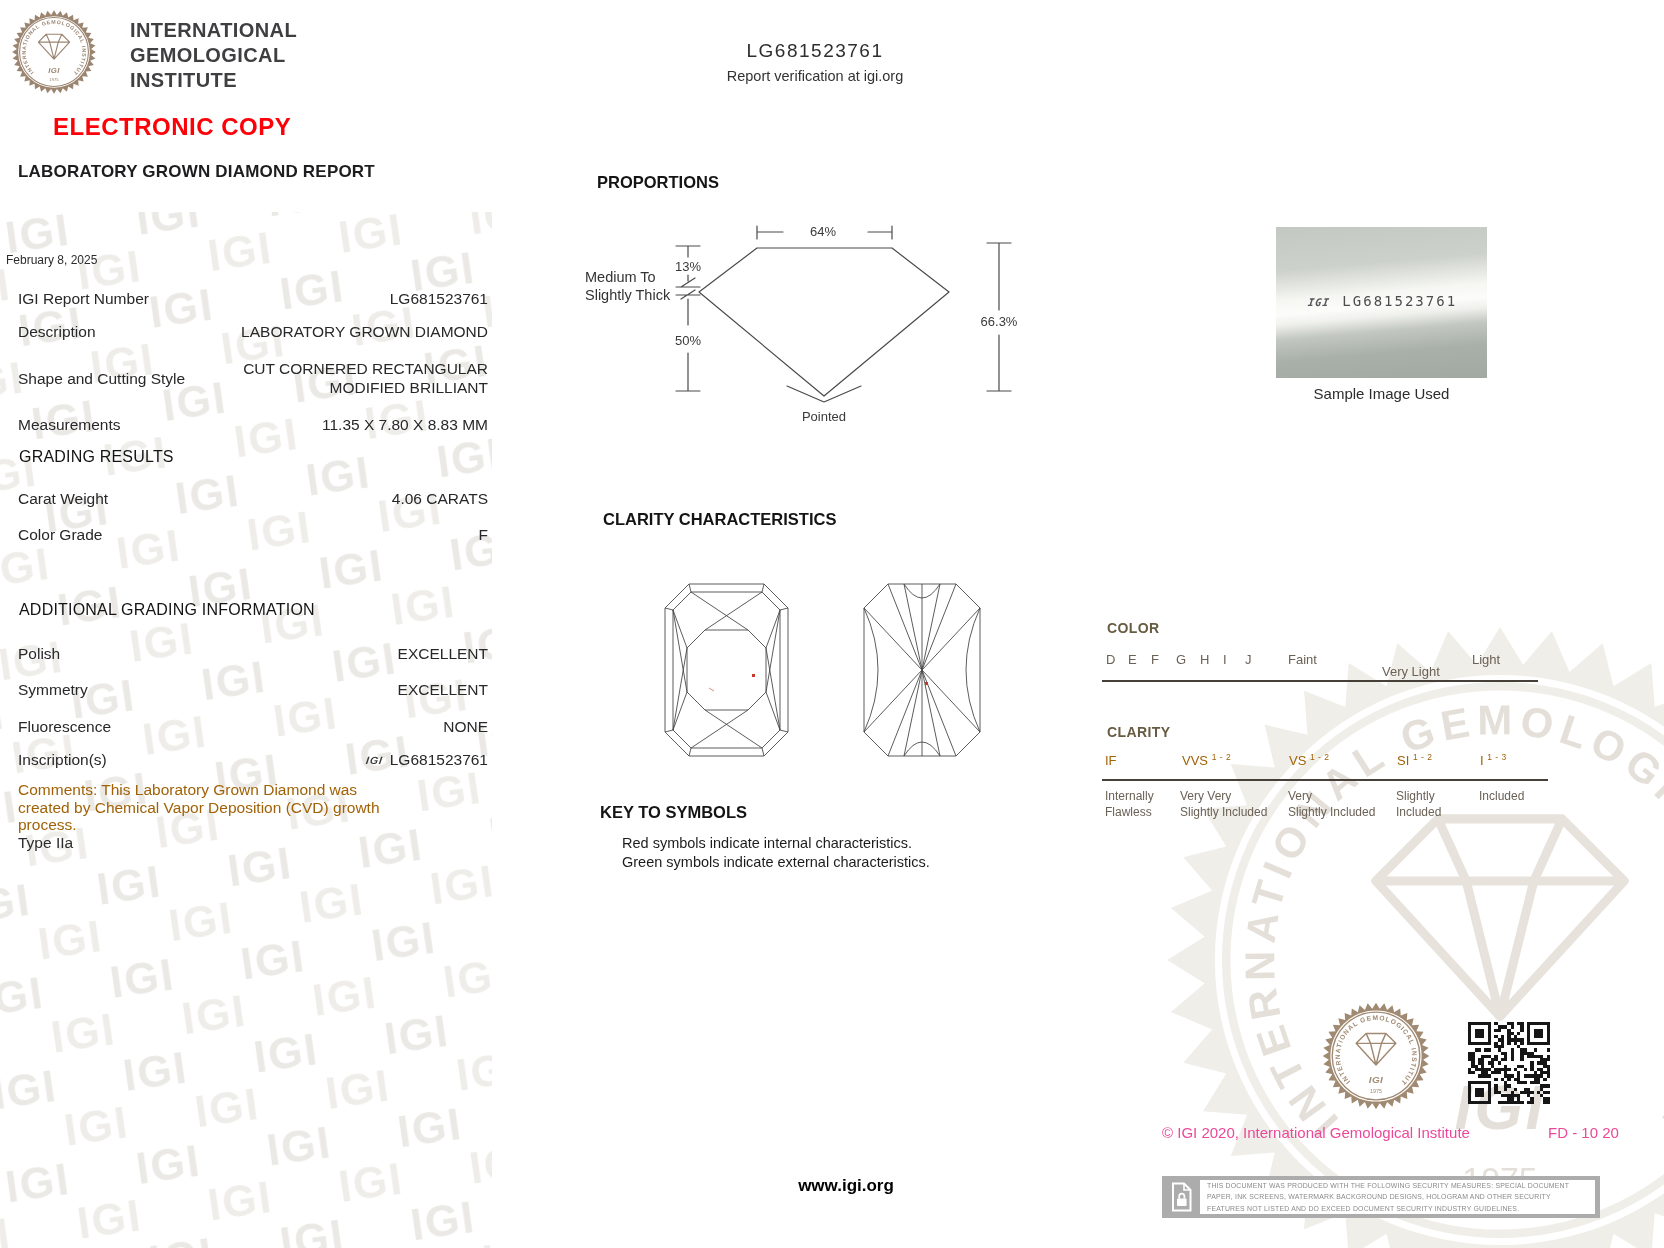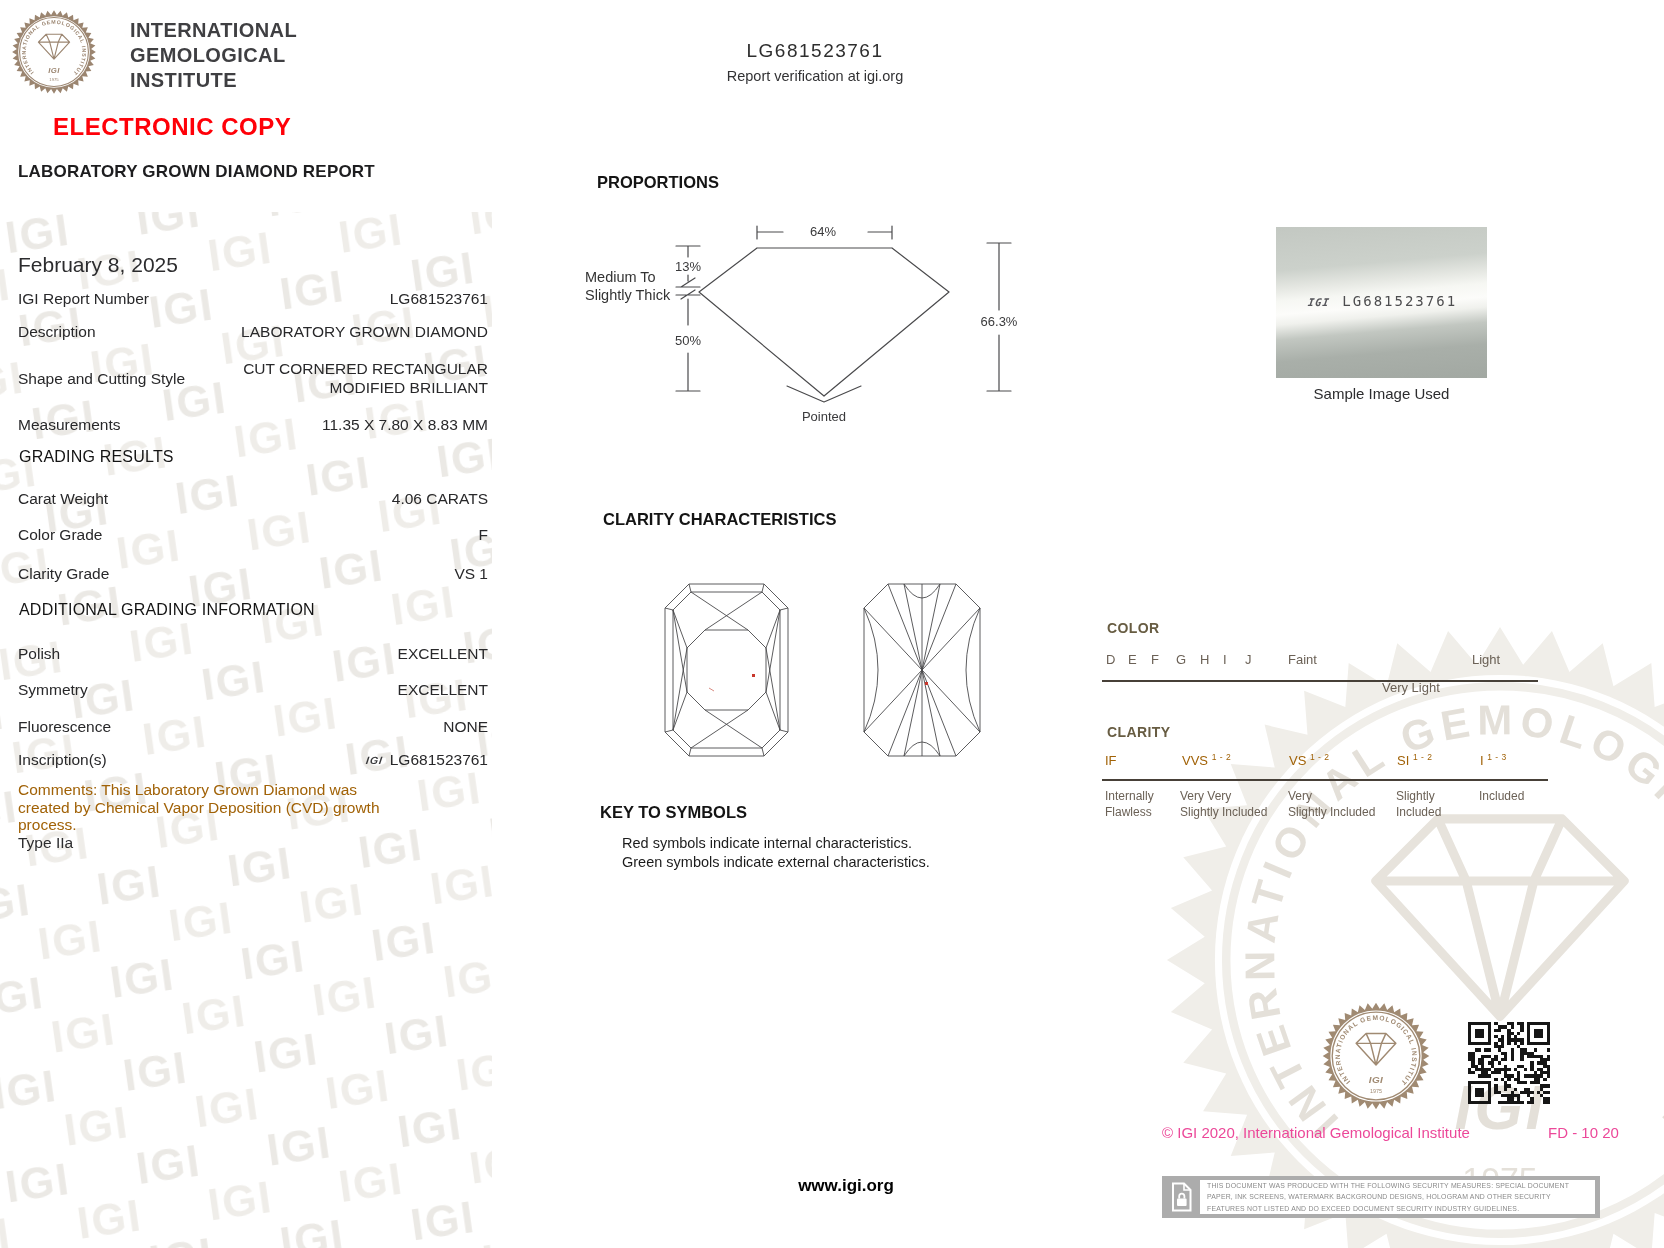--- a/index.html
+++ b/index.html
@@ -96,21 +96,21 @@
 
   <div class="abs z1 ecopy" style="left:53px;top:113px">ELECTRONIC COPY</div>
 
   <div class="abs z1 rpt-title" style="left:18px;top:162px">LABORATORY GROWN DIAMOND REPORT</div>
 
   <div class="abs z1 top-center" style="left:620px;top:40px">
     <div class="top-num">LG681523761</div>
     <div class="top-verif">Report verification at igi.org</div>
   </div>
 
-  <div class="abs z1" style="left:18px;top:253px;font-size:21px">February 8, 2025</div>
+  <div class="abs z1" style="left:6px;top:253px;font-size:12px">February 8, 2025</div>
 
   <div class="frow z1" style="top:290px">
     <span class="flabel">IGI Report Number</span>
     <span class="fvalue">LG681523761</span>
   </div>
   <div class="frow z1" style="top:323px">
     <span class="flabel">Description</span>
     <span class="fvalue">LABORATORY GROWN DIAMOND</span>
   </div>
   <div class="frow z1" style="top:360px">
@@ -124,24 +124,20 @@
 
   <div class="abs z1 sect-head" style="left:19px;top:448px">GRADING RESULTS</div>
 
   <div class="frow z1" style="top:490px">
     <span class="flabel">Carat Weight</span>
     <span class="fvalue">4.06 CARATS</span>
   </div>
   <div class="frow z1" style="top:526px">
     <span class="flabel">Color Grade</span>
     <span class="fvalue">F</span>
-  </div>
-  <div class="frow z1" style="top:565px">
-    <span class="flabel">Clarity Grade</span>
-    <span class="fvalue">VS 1</span>
   </div>
 
   <div class="abs z1 sect-head" style="left:19px;top:601px">ADDITIONAL GRADING INFORMATION</div>
 
   <div class="frow z1" style="top:645px">
     <span class="flabel">Polish</span>
     <span class="fvalue">EXCELLENT</span>
   </div>
   <div class="frow z1" style="top:681px">
     <span class="flabel">Symmetry</span>
@@ -222,21 +218,21 @@
 
   <div class="abs z1 scale-head" style="left:1107px;top:620px">COLOR</div>
   <span class="abs z1 scale-item" style="left:1106px;top:652px">D</span>
   <span class="abs z1 scale-item" style="left:1128px;top:652px">E</span>
   <span class="abs z1 scale-item" style="left:1151px;top:652px">F</span>
   <span class="abs z1 scale-item" style="left:1176px;top:652px">G</span>
   <span class="abs z1 scale-item" style="left:1200px;top:652px">H</span>
   <span class="abs z1 scale-item" style="left:1223px;top:652px">I</span>
   <span class="abs z1 scale-item" style="left:1245px;top:652px">J</span>
   <span class="abs z1 scale-item" style="left:1288px;top:652px">Faint</span>
-  <span class="abs z1 scale-item" style="left:1382px;top:680px">Very Light</span>
+  <span class="abs z1 scale-item" style="left:1382px;top:664px">Very Light</span>
   <span class="abs z1 scale-item" style="left:1472px;top:652px">Light</span>
   <div class="abs z1 scale-line" style="left:1102px;top:680px;width:436px"></div>
 
   <div class="abs z1 scale-head" style="left:1107px;top:724px">CLARITY</div>
   <span class="abs z1 clar-code" style="left:1105px;top:752px"><span>IF</span><sup></sup></span>
   <span class="abs z1 clar-code" style="left:1182px;top:752px"><span>VVS</span> <sup>1 - 2</sup></span>
   <span class="abs z1 clar-code" style="left:1289px;top:752px"><span>VS</span> <sup>1 - 2</sup></span>
   <span class="abs z1 clar-code" style="left:1397px;top:752px"><span>SI</span> <sup>1 - 2</sup></span>
   <span class="abs z1 clar-code" style="left:1480px;top:752px"><span>I</span> <sup>1 - 3</sup></span>
   <div class="abs z1 scale-line" style="left:1102px;top:779px;width:446px"></div>

